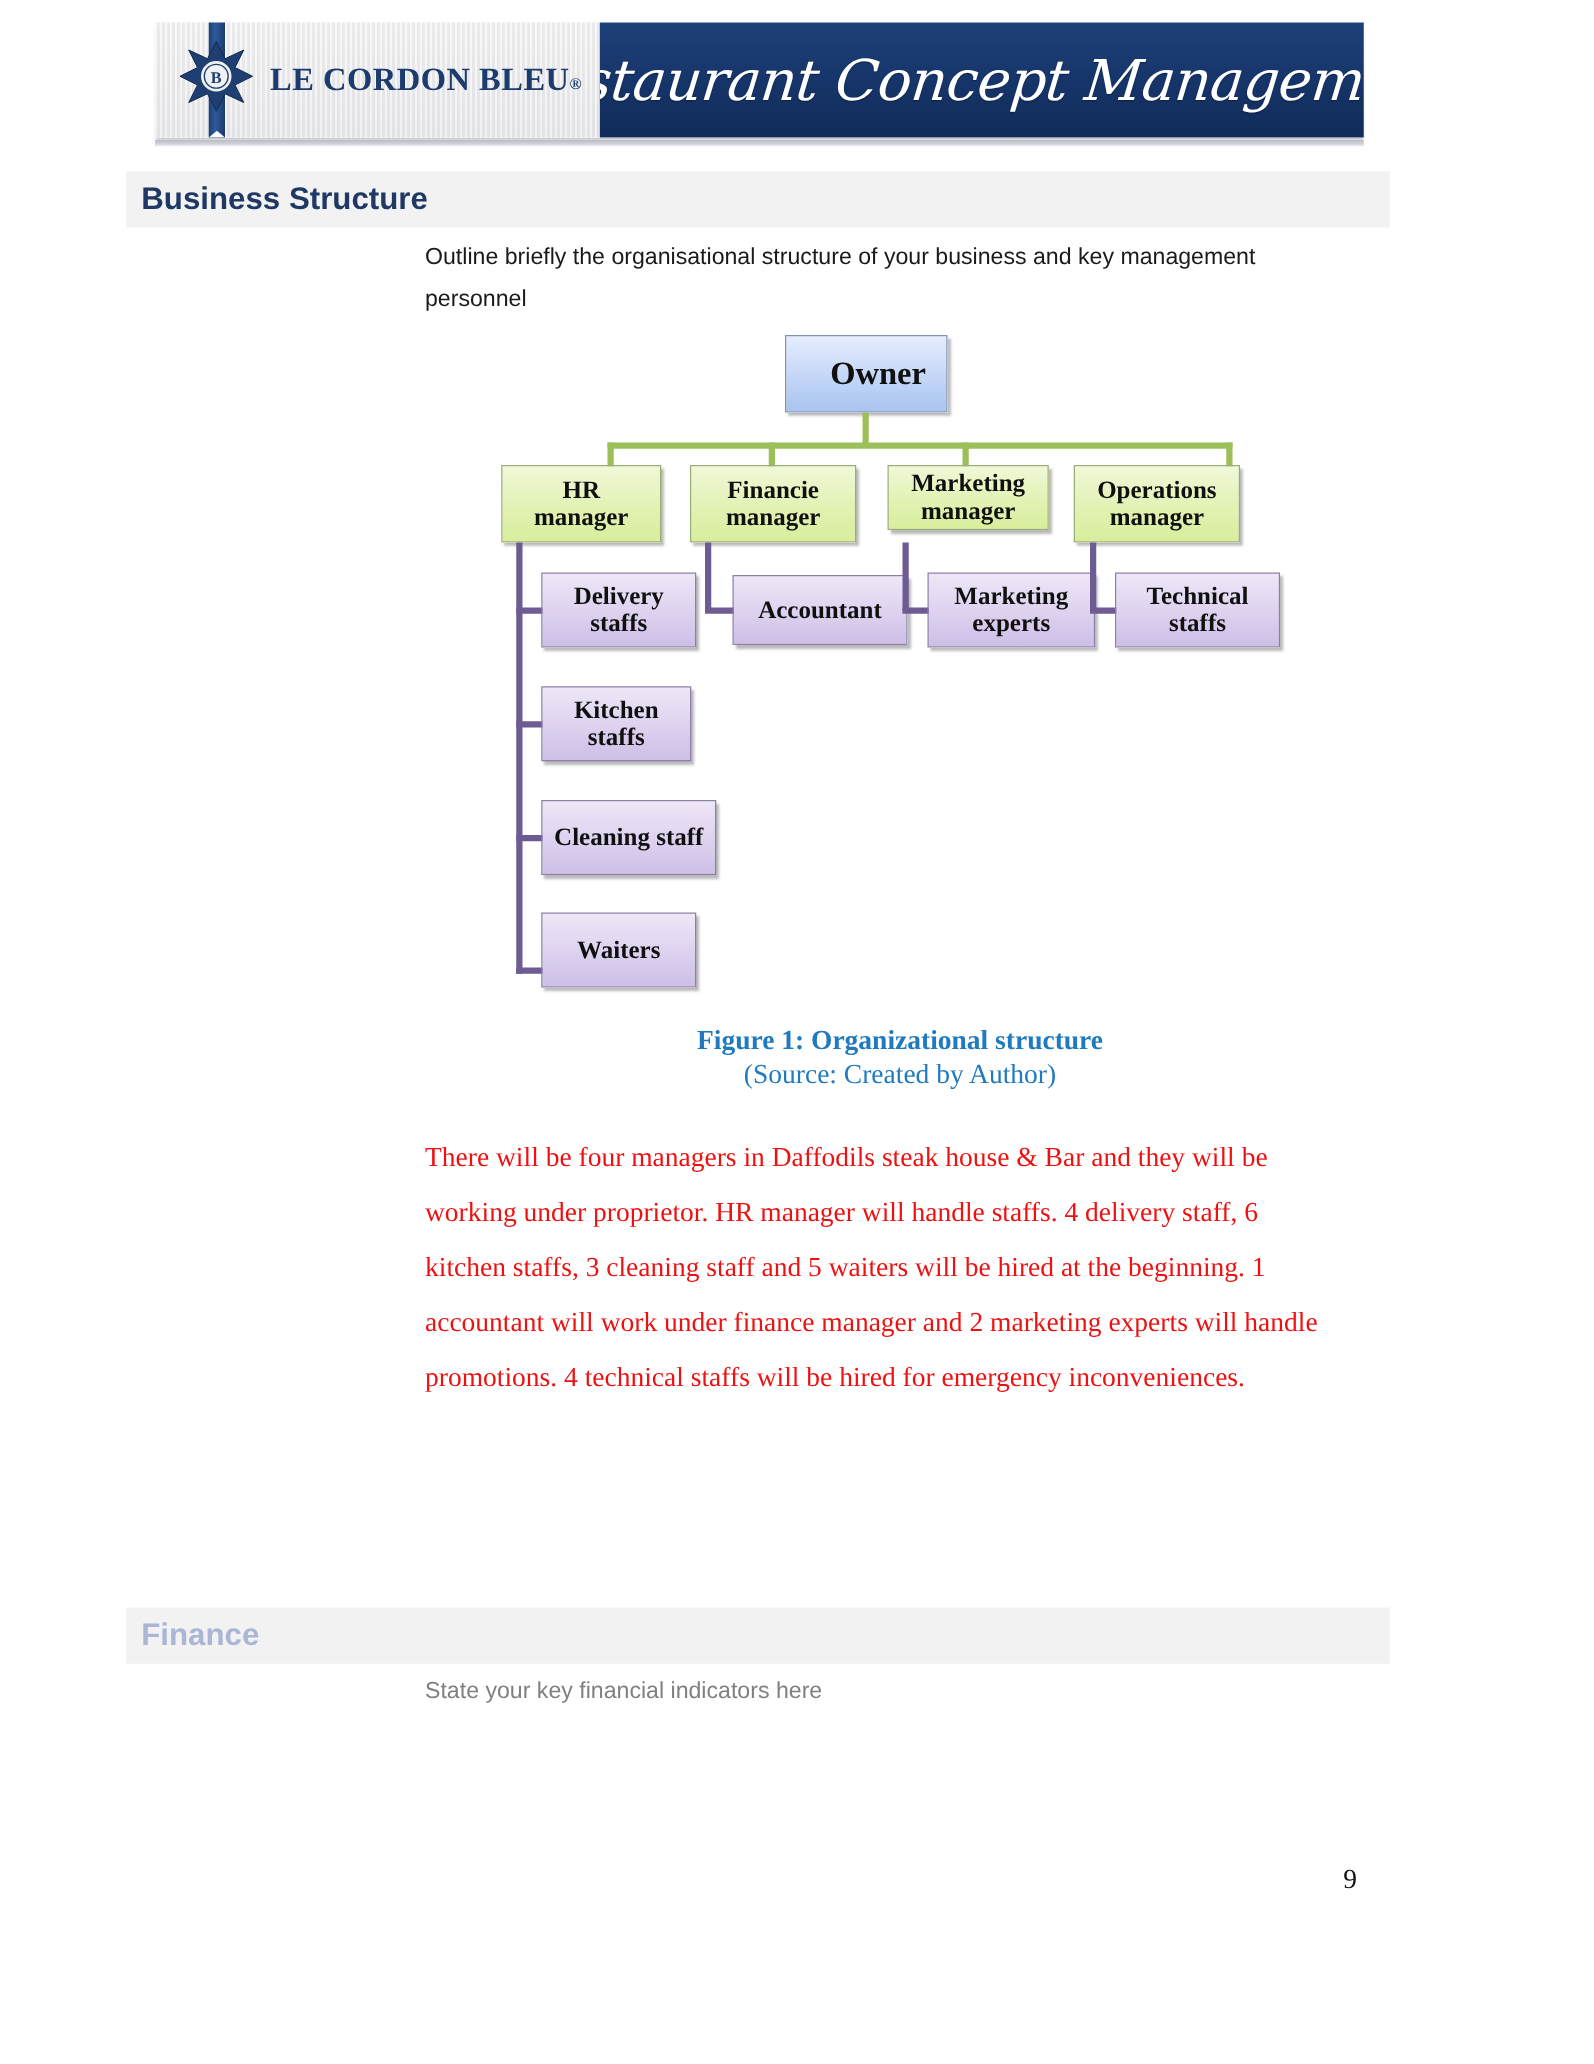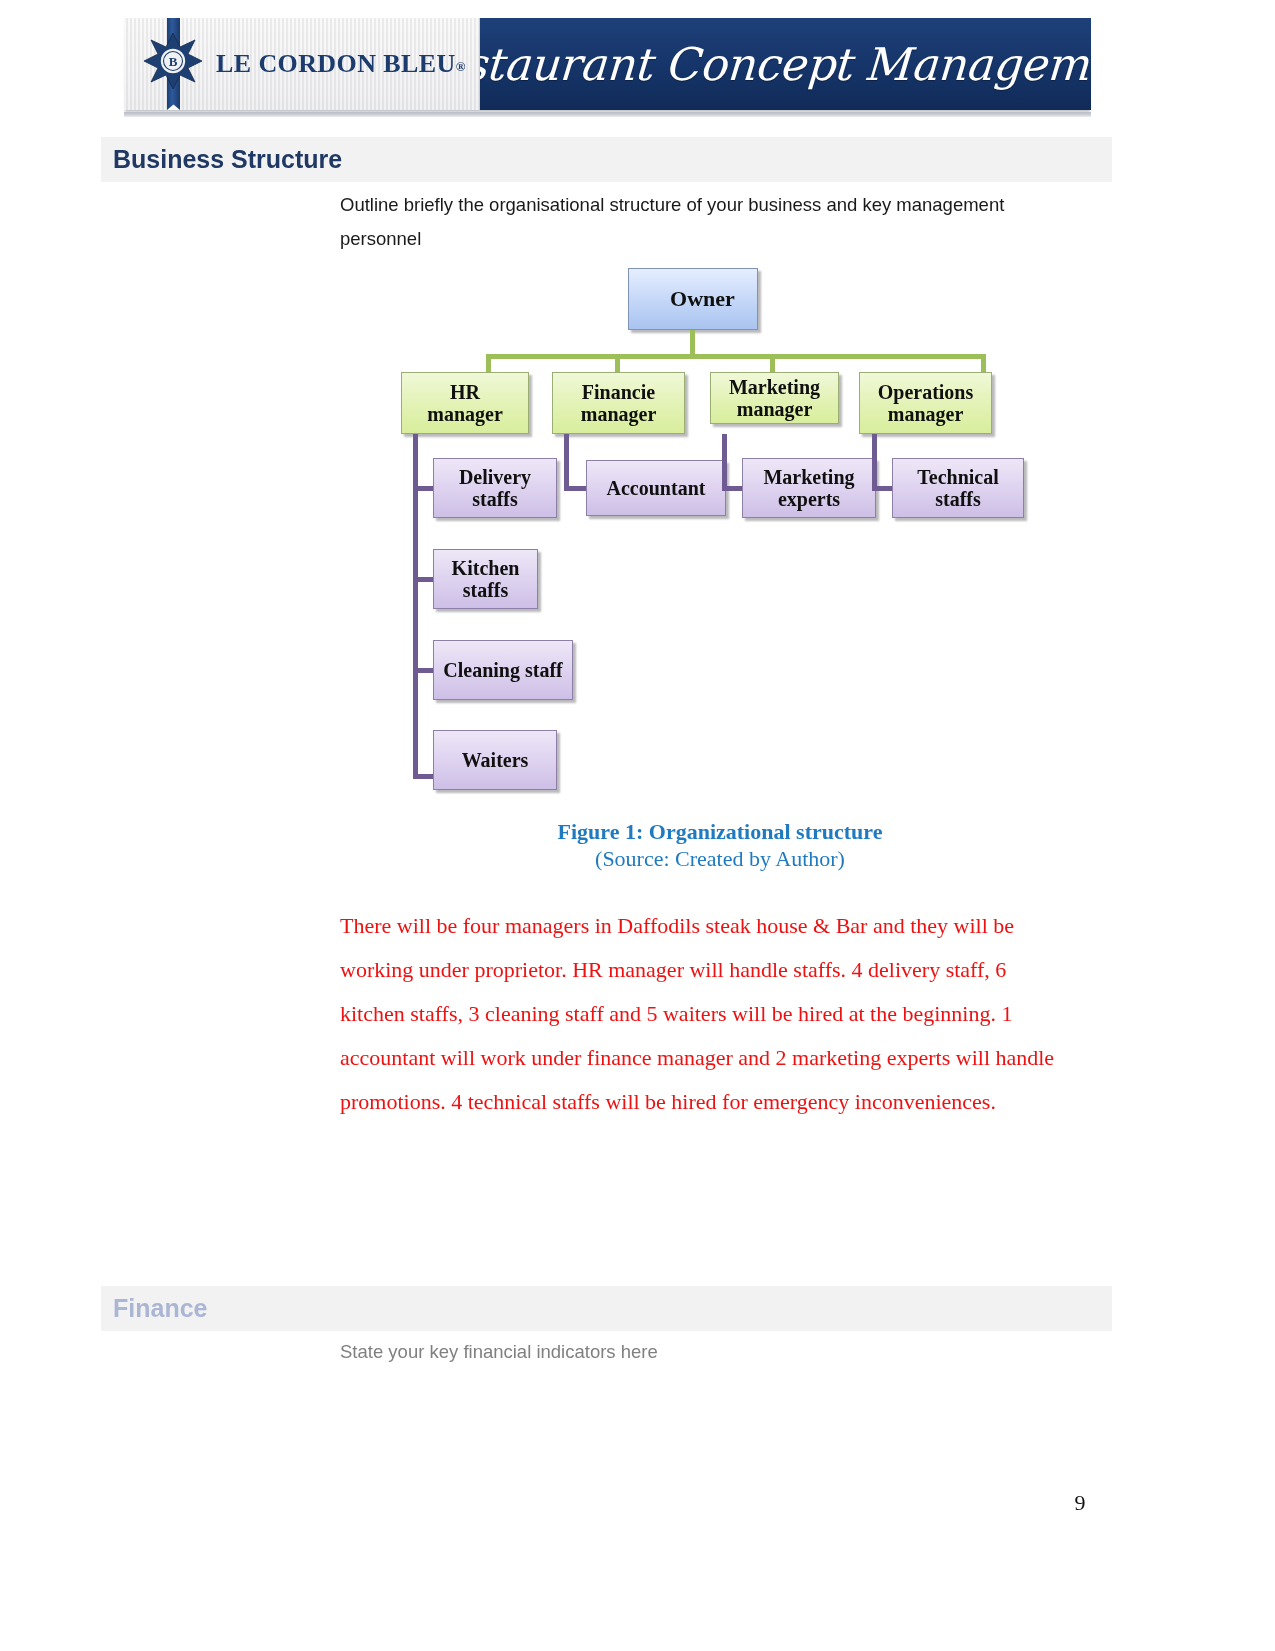--- a/index.html
+++ b/index.html
@@ -175,21 +175,21 @@
     text-align: center;
     font-family: "Liberation Serif", serif;
     font-weight: bold;
     color: #101010;
     line-height: 1.12;
     box-shadow: 2.5px 3px 2px rgba(90,90,95,0.42);
   }
   .node.owner {
     background: linear-gradient(180deg, #e6eeff 0%, #c3d6f7 55%, #a9c4f0 100%);
     border: 1px solid #7f93b5;
-    font-size: 22px;
+    font-size: 26px;
     padding-left: 19px;
   }
   .node.manager {
     background: linear-gradient(180deg, #f0f8d8 0%, #e2f2b4 55%, #d8ee9c 100%);
     border: 1px solid #9aad72;
     font-size: 20px;
   }
   .node.staff {
     background: linear-gradient(180deg, #eee7f7 0%, #ddd1ef 55%, #cdbfe6 100%);
     border: 1px solid #8d7fa8;
@@ -311,21 +311,21 @@
 
   <div class="conn purple" style="left:13px; top:172px; width:5px; height:345px;"></div>
   <div class="conn purple" style="left:13px; top:224px; width:22px; height:5px;"></div>
   <div class="conn purple" style="left:13px; top:315px; width:22px; height:5px;"></div>
   <div class="conn purple" style="left:13px; top:406px; width:22px; height:5px;"></div>
   <div class="conn purple" style="left:13px; top:512px; width:22px; height:5px;"></div>
 
   <div class="node staff" style="left:33px; top:196px; width:124px; height:60px;">
     <span style="white-space:normal; padding:0 6px;">Delivery staffs</span>
   </div>
-  <div class="node staff" style="left:33px; top:287px; width:105px; height:60px;">
+  <div class="node staff" style="left:33px; top:287px; width:120px; height:60px;">
     <span style="white-space:normal; padding:0 6px;">Kitchen staffs</span>
   </div>
   <div class="node staff" style="left:33px; top:378px; width:140px; height:60px;">
     <span style="white-space:normal; padding:0 6px;">Cleaning staff</span>
   </div>
   <div class="node staff" style="left:33px; top:468px; width:124px; height:60px;">
     <span style="white-space:normal; padding:0 6px;">Waiters</span>
   </div>
 
   <div class="conn purple" style="left:164px; top:172px; width:5px; height:55px;"></div>

